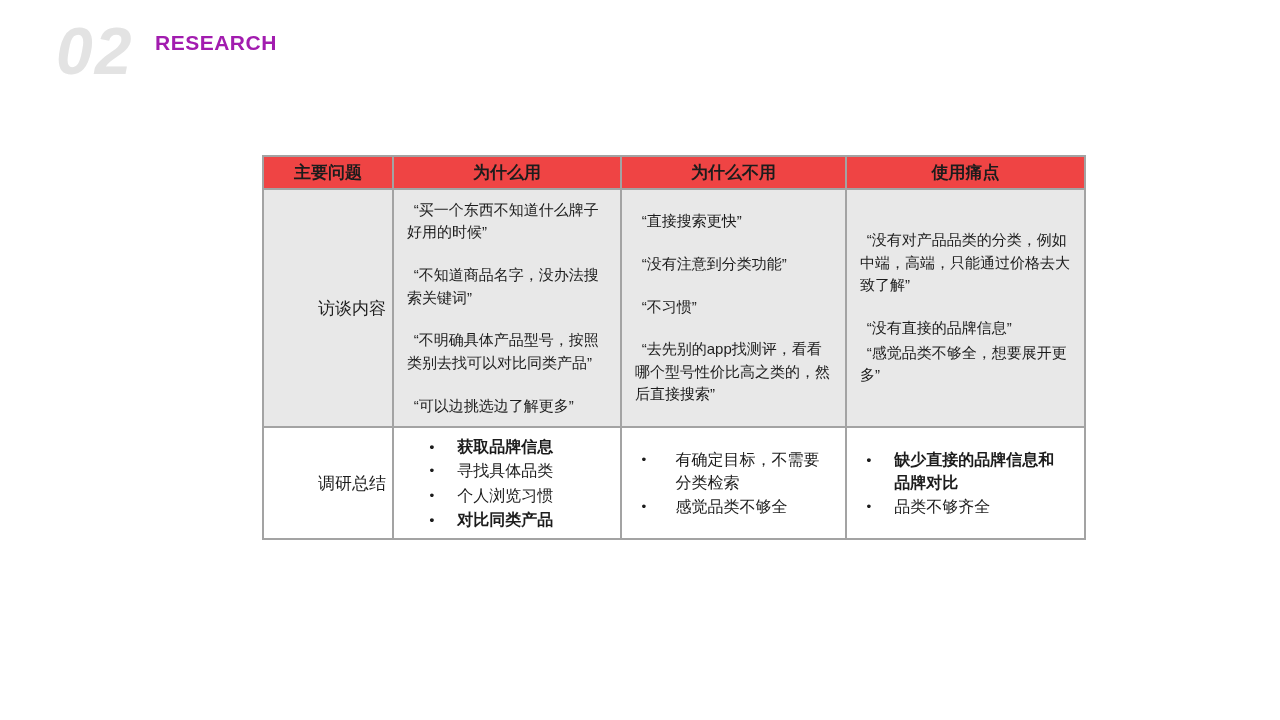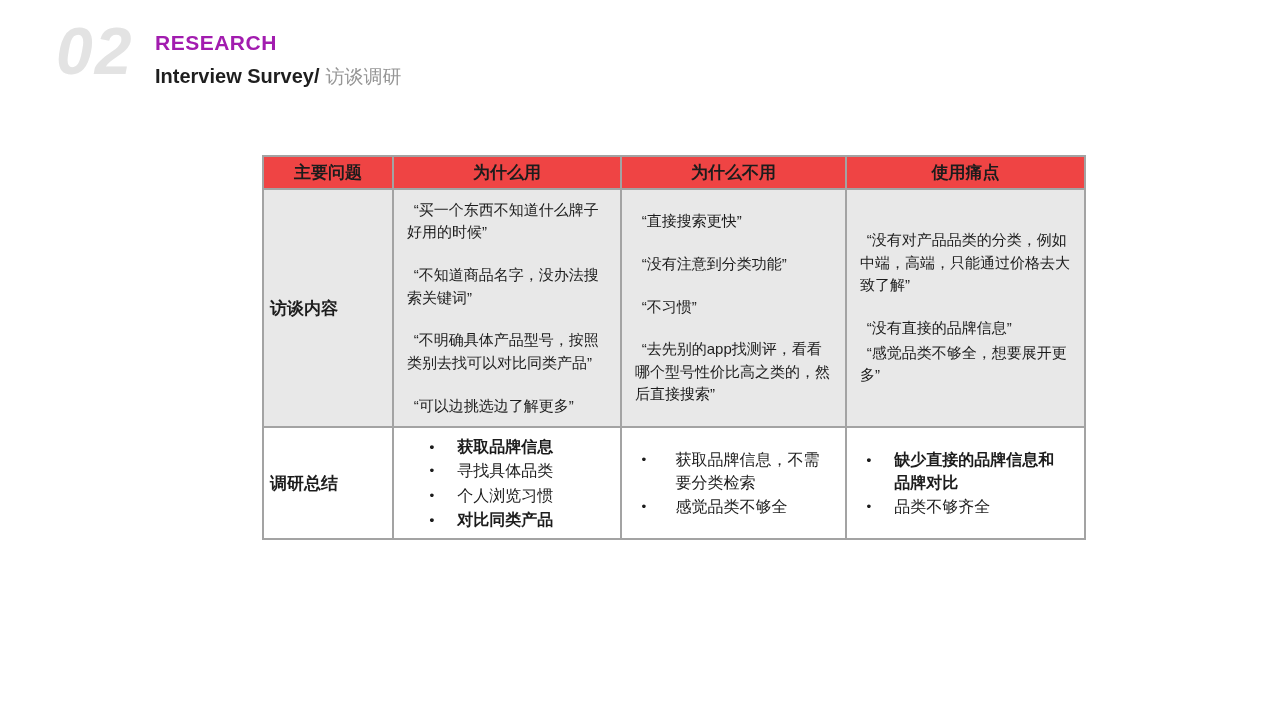--- a/index.html
+++ b/index.html
@@ -72,22 +72,22 @@
     font-weight: bold;
     text-align: center;
     vertical-align: middle;
     padding: 2px 4px;
   }
   tr.row-quotes td { background: #e8e8e8; height: 238px; }
   tr.row-bullets td { background: #ffffff; height: 112px; }
 
   td.row-label {
     font-size: 17px;
-    font-weight: bold;
-    text-align: left;
+    font-weight: normal;
+    text-align: right;
     vertical-align: middle;
     padding: 4px 6px;
   }
   td.cell-quotes {
     vertical-align: middle;
     text-align: left;
     font-size: 15px;
     line-height: 1.5;
     padding: 8px 13px;
   }
@@ -131,23 +131,20 @@
 </style>
 </head>
 <body>
 
 <div class="slide">
 
   <div class="section-number">02</div>
 
   <div class="eyebrow">RESEARCH</div>
 
-  <div class="title-line">
-    <span class="title-en">Interview Survey/</span><span class="title-zh">访谈调研</span>
-  </div>
 
   <table class="survey">
     <colgroup>
       <col style="width:130px">
       <col style="width:228px">
       <col style="width:225px">
       <col style="width:239px">
     </colgroup>
     <thead>
       <tr id="header-row">
@@ -183,21 +180,21 @@
           <td class="cell-bullets bcol-0">
             <ul>
               <li class="bold">获取品牌信息</li>
               <li>寻找具体品类</li>
               <li>个人浏览习惯</li>
               <li class="bold">对比同类产品</li>
             </ul>
           </td>
           <td class="cell-bullets bcol-1">
             <ul>
-              <li>获取品牌信息，不需要分类检索</li>
+              <li>有确定目标，不需要分类检索</li>
               <li>感觉品类不够全</li>
             </ul>
           </td>
           <td class="cell-bullets bcol-2">
             <ul>
               <li class="bold">缺少直接的品牌信息和品牌对比</li>
               <li>品类不够齐全</li>
             </ul>
           </td>
         </tr>

